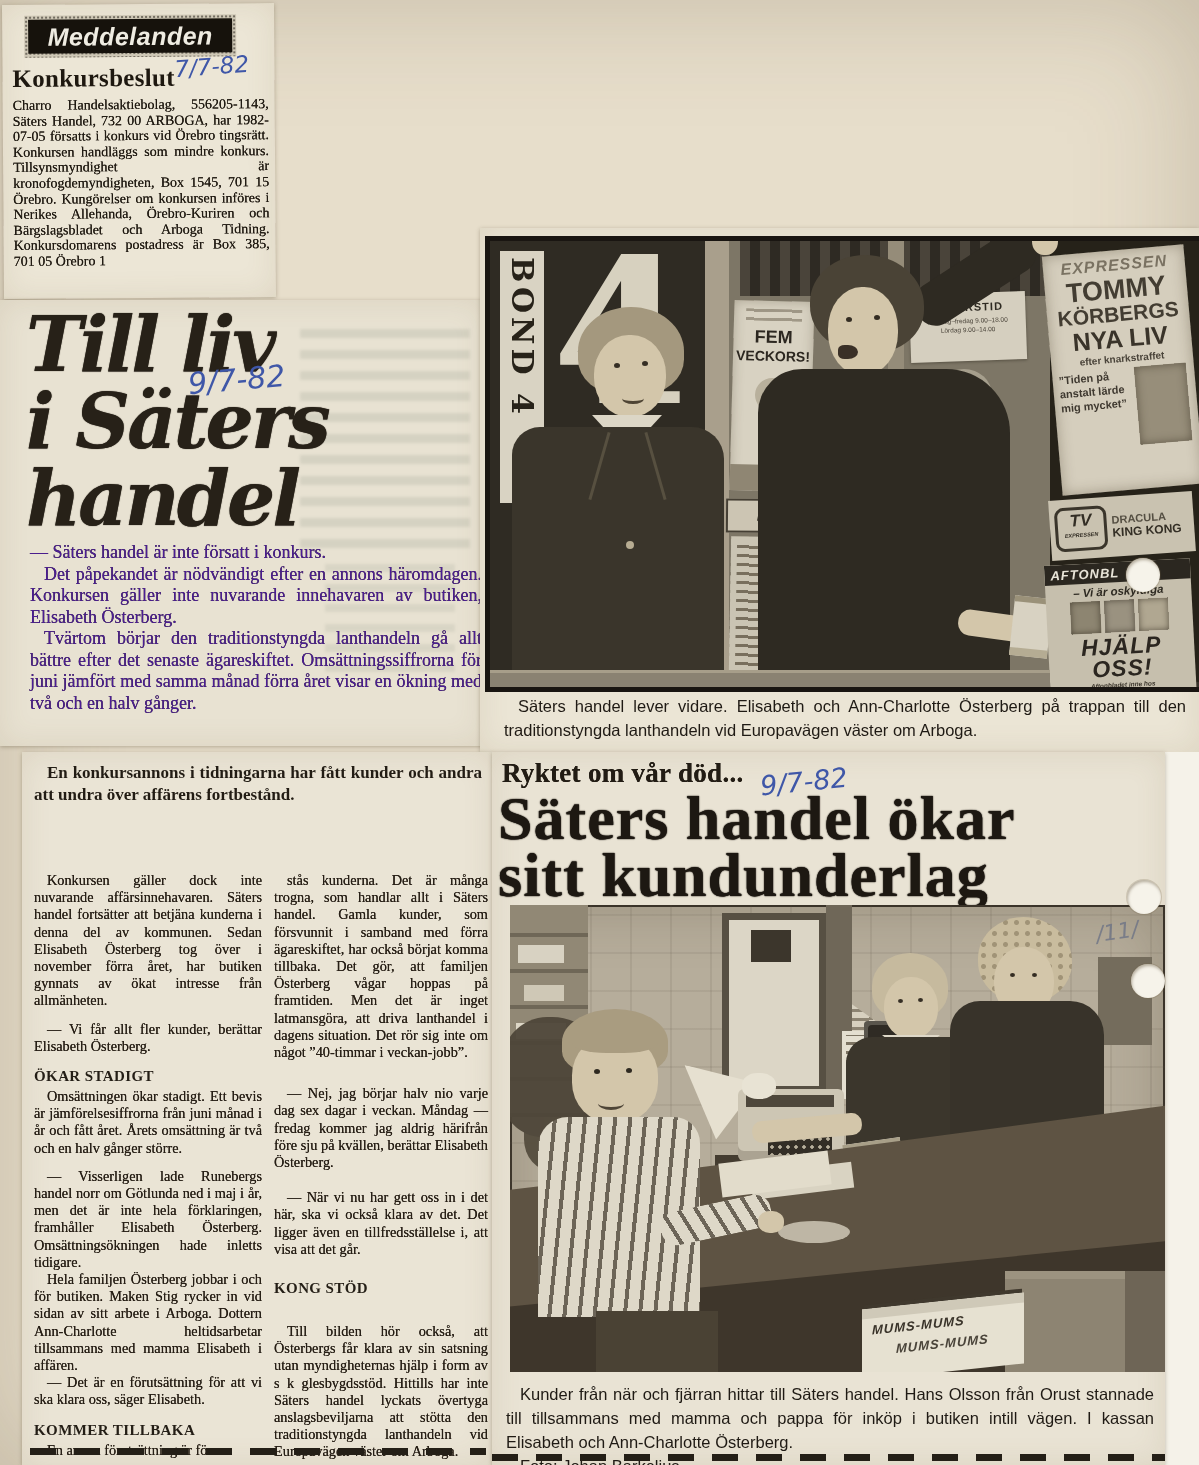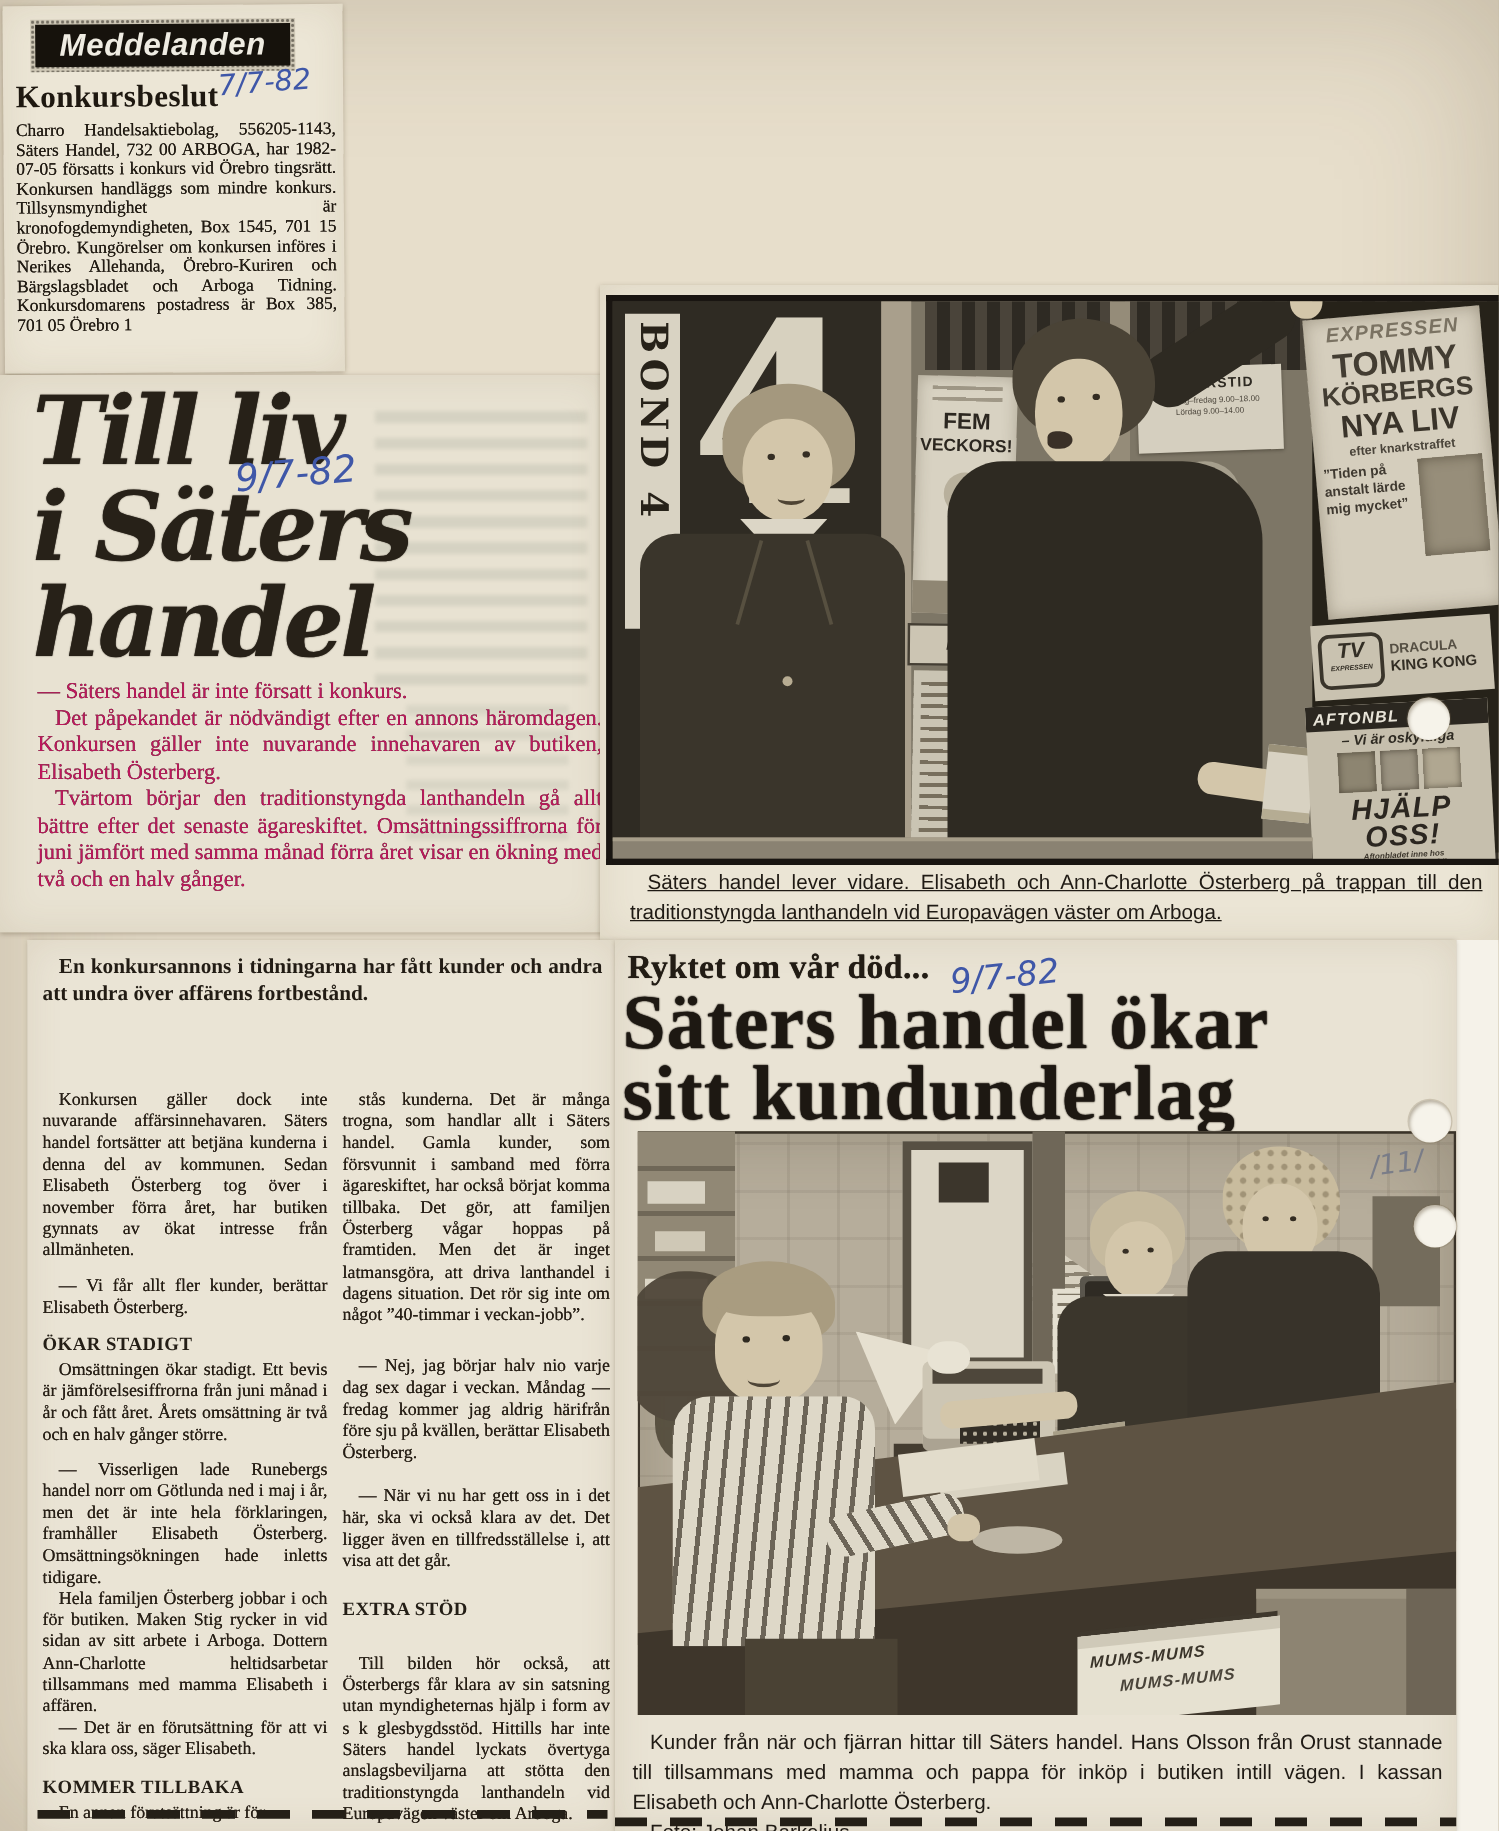--- a/index.html
+++ b/index.html
@@ -10,21 +10,21 @@
   .clip{position:absolute;box-shadow:0 1px 4px rgba(80,65,40,.35), inset 0 0 30px rgba(120,100,60,.12);}
   .serif{font-family:"Liberation Serif",serif;}
   .dserif{font-family:"DejaVu Serif",serif;}
   .sans{font-family:"Liberation Sans",sans-serif;}
   .hw{font-family:"DejaVu Sans",sans-serif;font-style:italic;color:#3f57a8;}
   .just{text-align:justify;}
   .p{margin:0;}
   .ind{text-indent:14px;}
   .notice-body{font-size:14px;line-height:15.6px;color:#211b13;text-align:justify;
                text-shadow:0 0 .5px #211b13;}
-  .lead{font-size:18px;line-height:21.5px;color:#be185d;text-shadow:0 0 .4px #262017;}
+  .lead{font-size:18px;line-height:21.5px;color:#4c1d95;text-shadow:0 0 .4px #262017;}
   .colp{font-size:14.3px;line-height:17.2px;color:#271f16;text-shadow:0 0 .3px #271f16;margin:0;text-indent:13px;}
   .gap{margin-top:11px;}
   .subhead{font-weight:bold;font-size:15px;margin:13px 0 3px 0;letter-spacing:.4px;}
   .introp{font-weight:bold;font-size:17px;line-height:22px;margin:0;color:#221c14;}
   .cap{font-family:"Liberation Sans",sans-serif;font-size:16.5px;line-height:24px;color:#1f1a14;}
   .dashes{height:7px;background:repeating-linear-gradient(90deg,#241f17 0 26px,transparent 26px 44px);}
   .hole{position:absolute;width:34px;height:34px;border-radius:50%;background:#f6f3ea;
         box-shadow:inset 1px 2px 3px rgba(90,75,50,.4),0 0 0 1px rgba(120,105,75,.25);z-index:30;}
   .bars{background:repeating-linear-gradient(0deg,rgba(90,80,62,.75) 0 3px,transparent 3px 9px);}
   .skin{background:#d3c6aa;}
@@ -174,21 +174,21 @@
           <div class="sans" style="font-weight:bold;font-style:italic;font-size:6.5px;color:#3c362c;">svenska fångarna i Afrika</div>
 
         </div>
       </div>
 
       <div class="abs" style="left:0;bottom:0;width:560px;height:14px;background:#8a8272;border-top:3px solid #a79e8a;z-index:6;"></div>
     </div>
 
     <div class="hole" style="left:646px;top:330px;"></div>
 
-    <div class="cap abs just" style="left:24px;top:466px;width:682px;text-indent:14px;text-decoration:underline;">Säters handel lever vidare. Elisabeth och Ann-Charlotte Österberg på trappan till den traditionstyngda lanthandeln vid Europavägen väster om Arboga.</div>
+    <div class="cap abs just" style="left:24px;top:466px;width:682px;text-indent:14px;">Säters handel lever vidare. Elisabeth och Ann-Charlotte Österberg på trappan till den traditionstyngda lanthandeln vid Europavägen väster om Arboga.</div>
   </div>
 
   <div class="clip" style="left:22px;top:752px;width:470px;height:713px;background:#eae4d5;">
     <div class="abs" style="left:12px;top:10px;width:448px;">
       <p class="serif introp just" style="text-indent:13px;">En konkursannons i tidningarna har fått kunder och andra att undra över affärens fortbestånd.</p>
     </div>
     <div class="abs" style="left:12px;top:120px;width:228px;">
       <p class="serif colp just">Konkursen gäller dock inte nuvarande affärsinnehavaren. Säters handel fortsätter att betjäna kunderna i denna del av kommunen. Sedan Elisabeth Österberg tog över i november förra året, har butiken gynnats av ökat intresse från allmänheten.</p>
       <p class="serif colp just gap">— Vi får allt fler kunder, berättar Elisabeth Österberg.</p>
       <div class="serif subhead">ÖKAR STADIGT</div>
@@ -196,21 +196,21 @@
       <p class="serif colp just gap">— Visserligen lade Runebergs handel norr om Götlunda ned i maj i år, men det är inte hela förklaringen, framhåller Elisabeth Österberg. Omsättningsökningen hade inletts tidigare.</p>
       <p class="serif colp just">Hela familjen Österberg jobbar i och för butiken. Maken Stig rycker in vid sidan av sitt arbete i Arboga. Dottern Ann-Charlotte heltidsarbetar tillsammans med mamma Elisabeth i affären.</p>
       <p class="serif colp just">— Det är en förutsättning för att vi ska klara oss, säger Elisabeth.</p>
       <div class="serif subhead">KOMMER TILLBAKA</div>
       <p class="serif colp">En annan förutsättning är för-</p>
     </div>
     <div class="abs" style="left:252px;top:120px;width:214px;">
       <p class="serif colp just">stås kunderna. Det är många trogna, som handlar allt i Säters handel. Gamla kunder, som försvunnit i samband med förra ägareskiftet, har också börjat komma tillbaka. Det gör, att familjen Österberg vågar hoppas på framtiden. Men det är inget latmansgöra, att driva lanthandel i dagens situation. Det rör sig inte om något ”40-timmar i veckan-jobb”.</p>
       <p class="serif colp just" style="margin-top:24px;">— Nej, jag börjar halv nio varje dag sex dagar i veckan. Måndag — fredag kommer jag aldrig härifrån före sju på kvällen, berättar Elisabeth Österberg.</p>
       <p class="serif colp just" style="margin-top:18px;">— När vi nu har gett oss in i det här, ska vi också klara av det. Det ligger även en tillfredsställelse i, att visa att det går.</p>
-      <div class="serif subhead" style="margin:22px 0 26px;">EXTRA STÖD</div>
+      <div class="serif subhead" style="margin:22px 0 26px;">KONG STÖD</div>
       <p class="serif colp just">Till bilden hör också, att Österbergs får klara av sin satsning utan myndigheternas hjälp i form av s k glesbygdsstöd. Hittills har inte Säters handel lyckats övertyga anslagsbeviljarna att stötta den traditionstyngda lanthandeln vid Europavägen väster om Arboga.</p>
 
     </div>
     <div class="dashes abs" style="left:8px;bottom:10px;width:456px;"></div>
   </div>
 
   <div class="abs" style="left:1165px;top:752px;width:34px;height:713px;background:#f5f2e9;"></div>
   <div class="clip" style="left:492px;top:752px;width:673px;height:713px;background:#e9e3d4;">
     <div class="serif abs" style="left:10px;top:6px;font-weight:bold;font-size:27px;color:#221c14;letter-spacing:.3px;text-shadow:0 0 .6px #221c14;">Ryktet om vår död...</div>
     <div class="hw abs" style="left:268px;top:14px;font-size:27px;transform:rotate(-6deg);z-index:5;">9/7-82</div>

